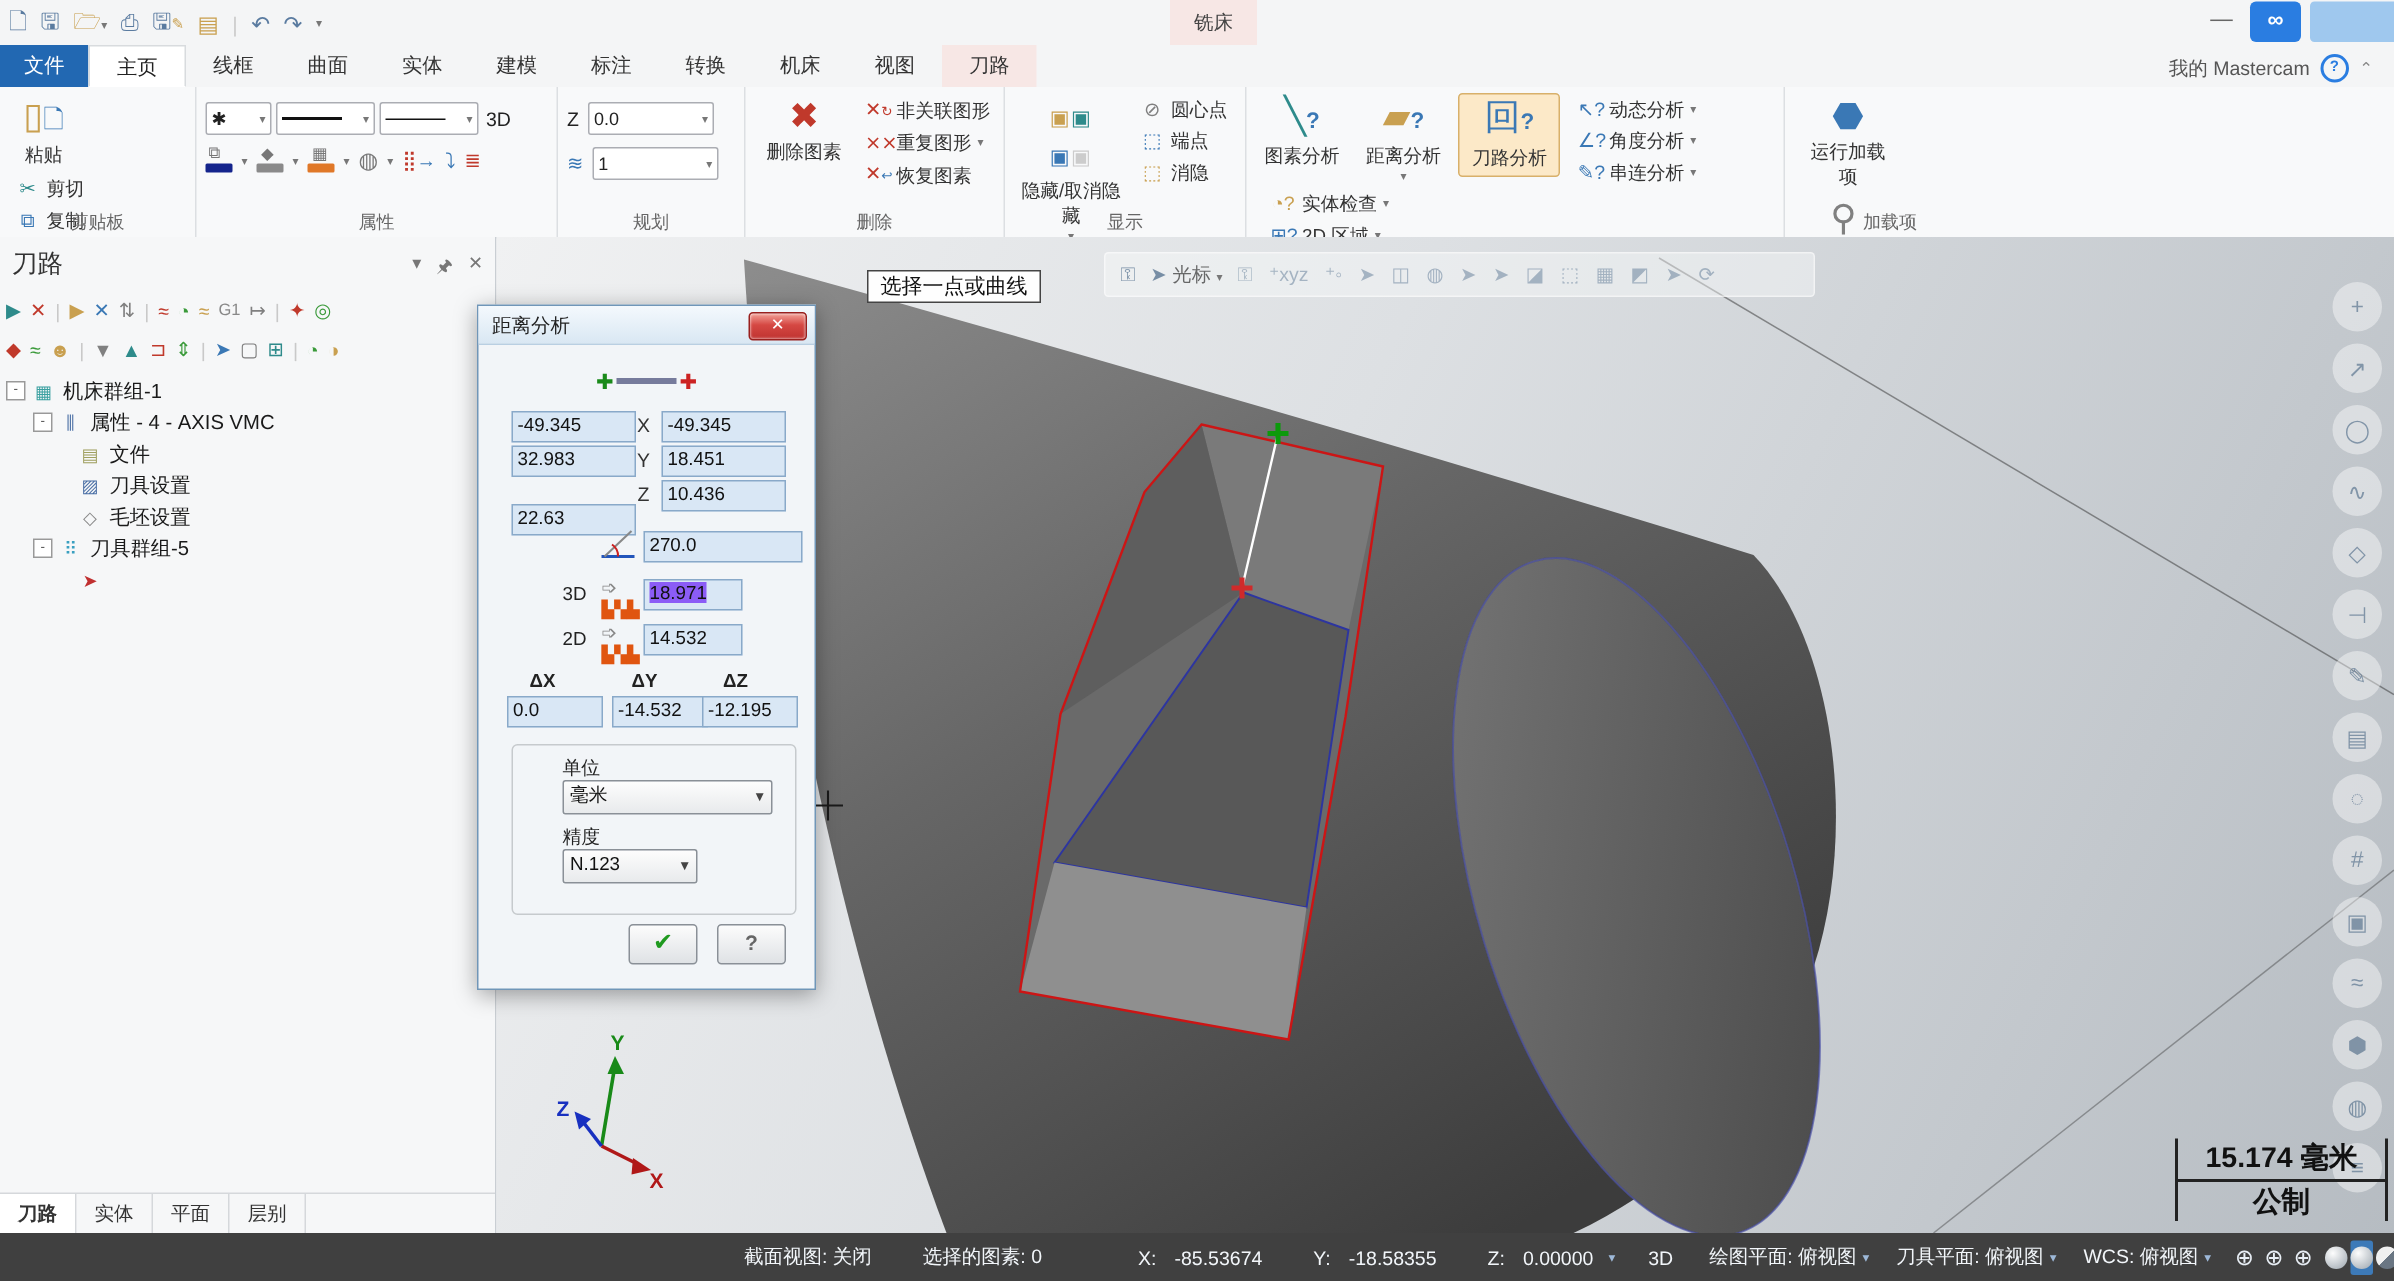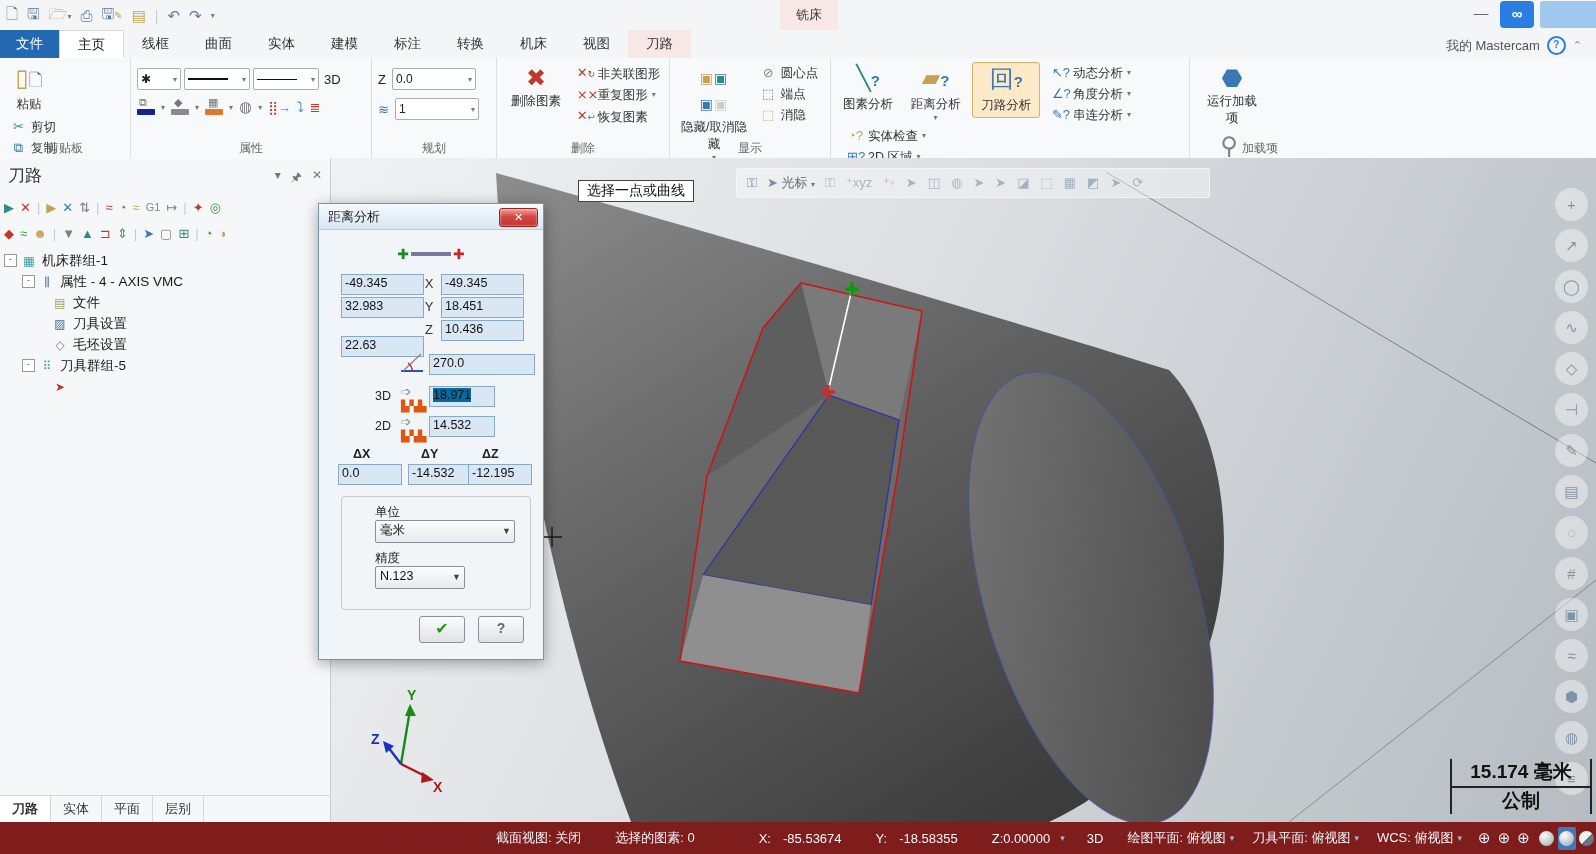--- a/index.html
+++ b/index.html
@@ -105,21 +105,21 @@
   .axlbl{position:absolute;width:16px;text-align:center;color:#333;font-size:13px}
   .dsel{position:absolute;height:21px;background:linear-gradient(#fdfdfd,#e8eaec);border:1px solid #8a9097;border-radius:2px;
         font-size:12.5px;line-height:19px;padding:0 4px;color:#111}
   .dsel .dcaret{position:absolute;right:3px;top:0;bottom:0;display:flex;align-items:center;font-size:9px;color:#444}
   .fieldset{position:absolute;left:22px;top:292px;width:188px;height:112px;border:1px solid #c6cacd;border-radius:4px}
   .dbtn{position:absolute;width:44px;height:25px;border:1px solid #8a9097;border-radius:3px;
         background:linear-gradient(#fcfcfc,#dfe2e5);text-align:center;line-height:23px;font-weight:bold}
   .dlbl{position:absolute;color:#222}
 
   
-  .statusbar{position:absolute;left:0;right:0;bottom:0;height:32px;background:#7f1d1d;color:#f2f6fa;
+  .statusbar{position:absolute;left:0;right:0;bottom:0;height:32px;background:#404040;color:#f2f6fa;
              display:flex;align-items:center;font-size:13px;white-space:nowrap}
   .sb-caret{font-size:9px;color:#9db8d8}
   .sphere{display:inline-block;width:15px;height:15px;border-radius:50%;background:radial-gradient(circle at 35% 30%,#fdfdfd,#9aa4ad)}
   .sphere-wrap{display:inline-flex;width:23px;height:23px;align-items:center;justify-content:center;border-radius:2px}
   .sphere-wrap.sel{background:#3d7ab8}
   .globe{font-size:15px;color:#e8eef5}
 </style>
 </head>
 <body>
 
@@ -555,21 +555,21 @@
 
   <svg width="26" height="22" style="position:absolute;left:80px;top:148px">
     <line x1="2" y1="19" x2="24" y2="19" stroke="#2255bb" stroke-width="2"></line>
     <line x1="4" y1="19" x2="22" y2="2" stroke="#888" stroke-width="1.4"></line>
     <path d="M13,19 A9,9 0 0 0 9,11" fill="none" stroke="#cc2222" stroke-width="1.4"></path>
   </svg>
   <div class="dfield" style="left:110px;top:150px;width:98px">270.0</div>
 
   <div class="dlbl" style="left:56px;top:185px">3D</div>
   <div class="dlbl" style="left:82px;top:180px;color:#888">➩<br><span style="color:#e05510;font-size:11px">▙▚▙</span></div>
-  <div class="dfield" style="left:110px;top:182px;width:58px"><span style="background:#0369a1">18.971</span></div>
+  <div class="dfield" style="left:110px;top:182px;width:58px"><span style="background:#8b5cf6">18.971</span></div>
 
   <div class="dlbl" style="left:56px;top:215px">2D</div>
   <div class="dlbl" style="left:82px;top:210px;color:#888">➩<br><span style="color:#e05510;font-size:11px">▙▚▙</span></div>
   <div class="dfield" style="left:110px;top:212px;width:58px">14.532</div>
 
   <div class="dlbl" style="left:34px;top:243px;font-weight:bold">ΔX</div>
   <div class="dlbl" style="left:102px;top:243px;font-weight:bold">ΔY</div>
   <div class="dlbl" style="left:163px;top:243px;font-weight:bold">ΔZ</div>
   <div class="dfield" style="left:19px;top:260px;width:56px">0.0</div>
   <div class="dfield" style="left:89px;top:260px;width:56px">-14.532</div>
@@ -586,21 +586,21 @@
 </div>
 
 <div class="statusbar">
   <span style="margin-left:496px">截面视图: 关闭</span>
   <span style="margin-left:34px">选择的图素: 0</span>
   <span style="margin-left:64px">X:</span>
   <span style="margin-left:12px">-85.53674</span>
   <span style="margin-left:34px">Y:</span>
   <span style="margin-left:12px">-18.58355</span>
   <span style="margin-left:34px">Z:</span>
-  <span style="margin-left:0">0.00000</span>
+  <span style="margin-left:12px">0.00000</span>
   <span class="sb-caret" style="margin-left:10px">▾</span>
   <span style="margin-left:22px">3D</span>
   <span style="margin-left:24px">绘图平面: 俯视图</span>
   <span class="sb-caret" style="margin-left:4px">▾</span>
   <span style="margin-left:18px">刀具平面: 俯视图</span>
   <span class="sb-caret" style="margin-left:4px">▾</span>
   <span style="margin-left:18px">WCS: 俯视图</span>
   <span class="sb-caret" style="margin-left:4px">▾</span>
   <span class="globe" style="margin-left:16px">⊕</span>
   <span class="globe" style="margin-left:7px">⊕</span>

